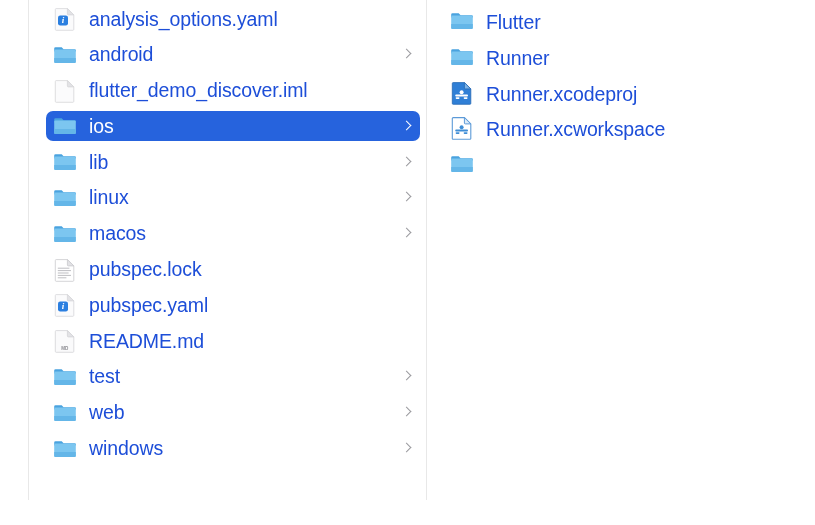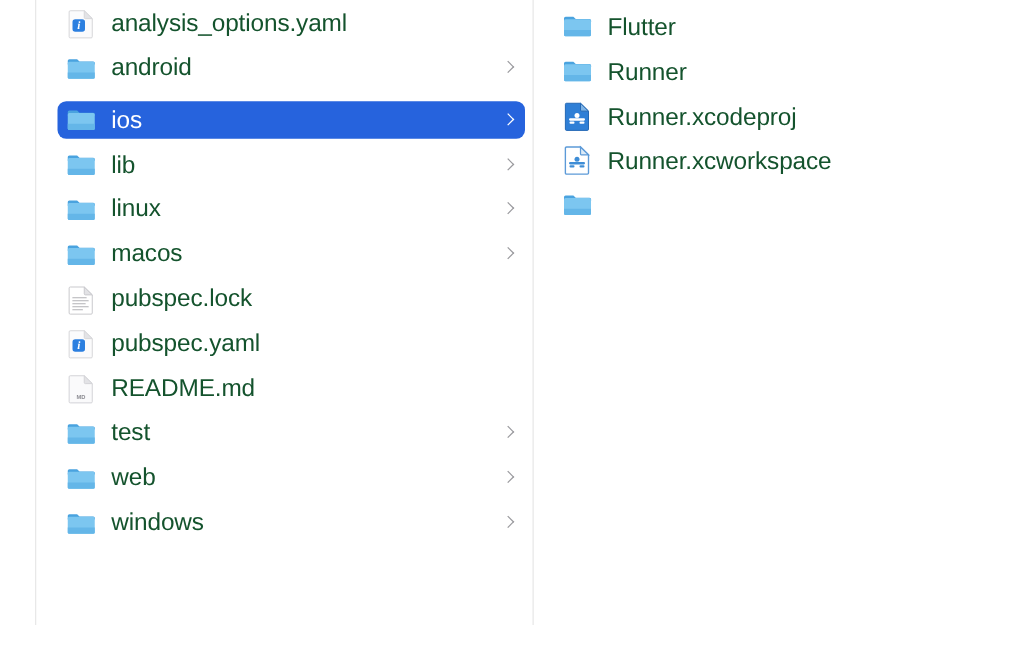--- a/index.html
+++ b/index.html
@@ -52,21 +52,21 @@
   .column-2 .row { margin-left: 16px; margin-right: 10px; align-items: flex-end; }
   .rowgap { height: 5.8px; }
 
   .row.selected {
     background: #2663dd;
   }
 
   .row .label {
     font-size: 19.5px;
     line-height: 23px;
-    color: #14532d;
+    color: #1d4ed8;
     white-space: nowrap;
     letter-spacing: -0.1px;
     margin-left: 11px;
   }
   .row.selected .label { color: #ffffff; }
 
   .chevron {
     margin-left: auto;
     width: 9px;
     height: 15px;
@@ -122,20 +122,29 @@
           <svg viewBox="0 0 26 26" xmlns="http://www.w3.org/2000/svg">
             <path d="M2.2 6.6 a1.3 1.3 0 0 1 1.3 -1.3 h6.2 l1.9 1.9 h11.0 a1.3 1.3 0 0 1 1.3 1.3 v1.1 H2.2 z" fill="#4aa3df"></path>
             <path d="M2.2 8.7 a1.3 1.3 0 0 1 1.3 -1.3 h19.0 a1.3 1.3 0 0 1 1.3 1.3 v11.0 a1.3 1.3 0 0 1 -1.3 1.3 H3.5 a1.3 1.3 0 0 1 -1.3 -1.3 z" fill="#7cc6f0"></path>
             <path d="M2.2 16.0 h21.6 v3.7 a1.3 1.3 0 0 1 -1.3 1.3 H3.5 a1.3 1.3 0 0 1 -1.3 -1.3 z" fill="#64b6e8"></path>
           </svg>
         </span>
         <span class="label">android</span>
         <span class="chevron"></span>
       </div>
       <div class="rowgap"></div>
+      <div class="row">
+        <span class="icon">
+          <svg viewBox="0 0 26 26" xmlns="http://www.w3.org/2000/svg">
+            <path d="M4.2 2.6 h11.2 l6.4 6.3 v14.5 a0.9 0.9 0 0 1 -0.9 0.9 H4.2 a0.9 0.9 0 0 1 -0.9 -0.9 V3.5 a0.9 0.9 0 0 1 0.9 -0.9 z" fill="#fbfbfc" stroke="#d5d5d8" stroke-width="0.8"></path>
+            <path d="M15.4 2.6 v5.4 a0.9 0.9 0 0 0 0.9 0.9 h5.5 z" fill="#e3e3e6" stroke="#d5d5d8" stroke-width="0.8"></path>
+          </svg>
+        </span>
+        <span class="label">flutter_demo_discover.iml</span>
+      </div>
       <div class="rowgap"></div>
       <div class="row selected">
         <span class="icon">
           <svg viewBox="0 0 26 26" xmlns="http://www.w3.org/2000/svg">
             <path d="M2.2 6.6 a1.3 1.3 0 0 1 1.3 -1.3 h6.2 l1.9 1.9 h11.0 a1.3 1.3 0 0 1 1.3 1.3 v1.1 H2.2 z" fill="#4aa3df"></path>
             <path d="M2.2 8.7 a1.3 1.3 0 0 1 1.3 -1.3 h19.0 a1.3 1.3 0 0 1 1.3 1.3 v11.0 a1.3 1.3 0 0 1 -1.3 1.3 H3.5 a1.3 1.3 0 0 1 -1.3 -1.3 z" fill="#7cc6f0"></path>
             <path d="M2.2 16.0 h21.6 v3.7 a1.3 1.3 0 0 1 -1.3 1.3 H3.5 a1.3 1.3 0 0 1 -1.3 -1.3 z" fill="#64b6e8"></path>
           </svg>
         </span>
         <span class="label">ios</span>

